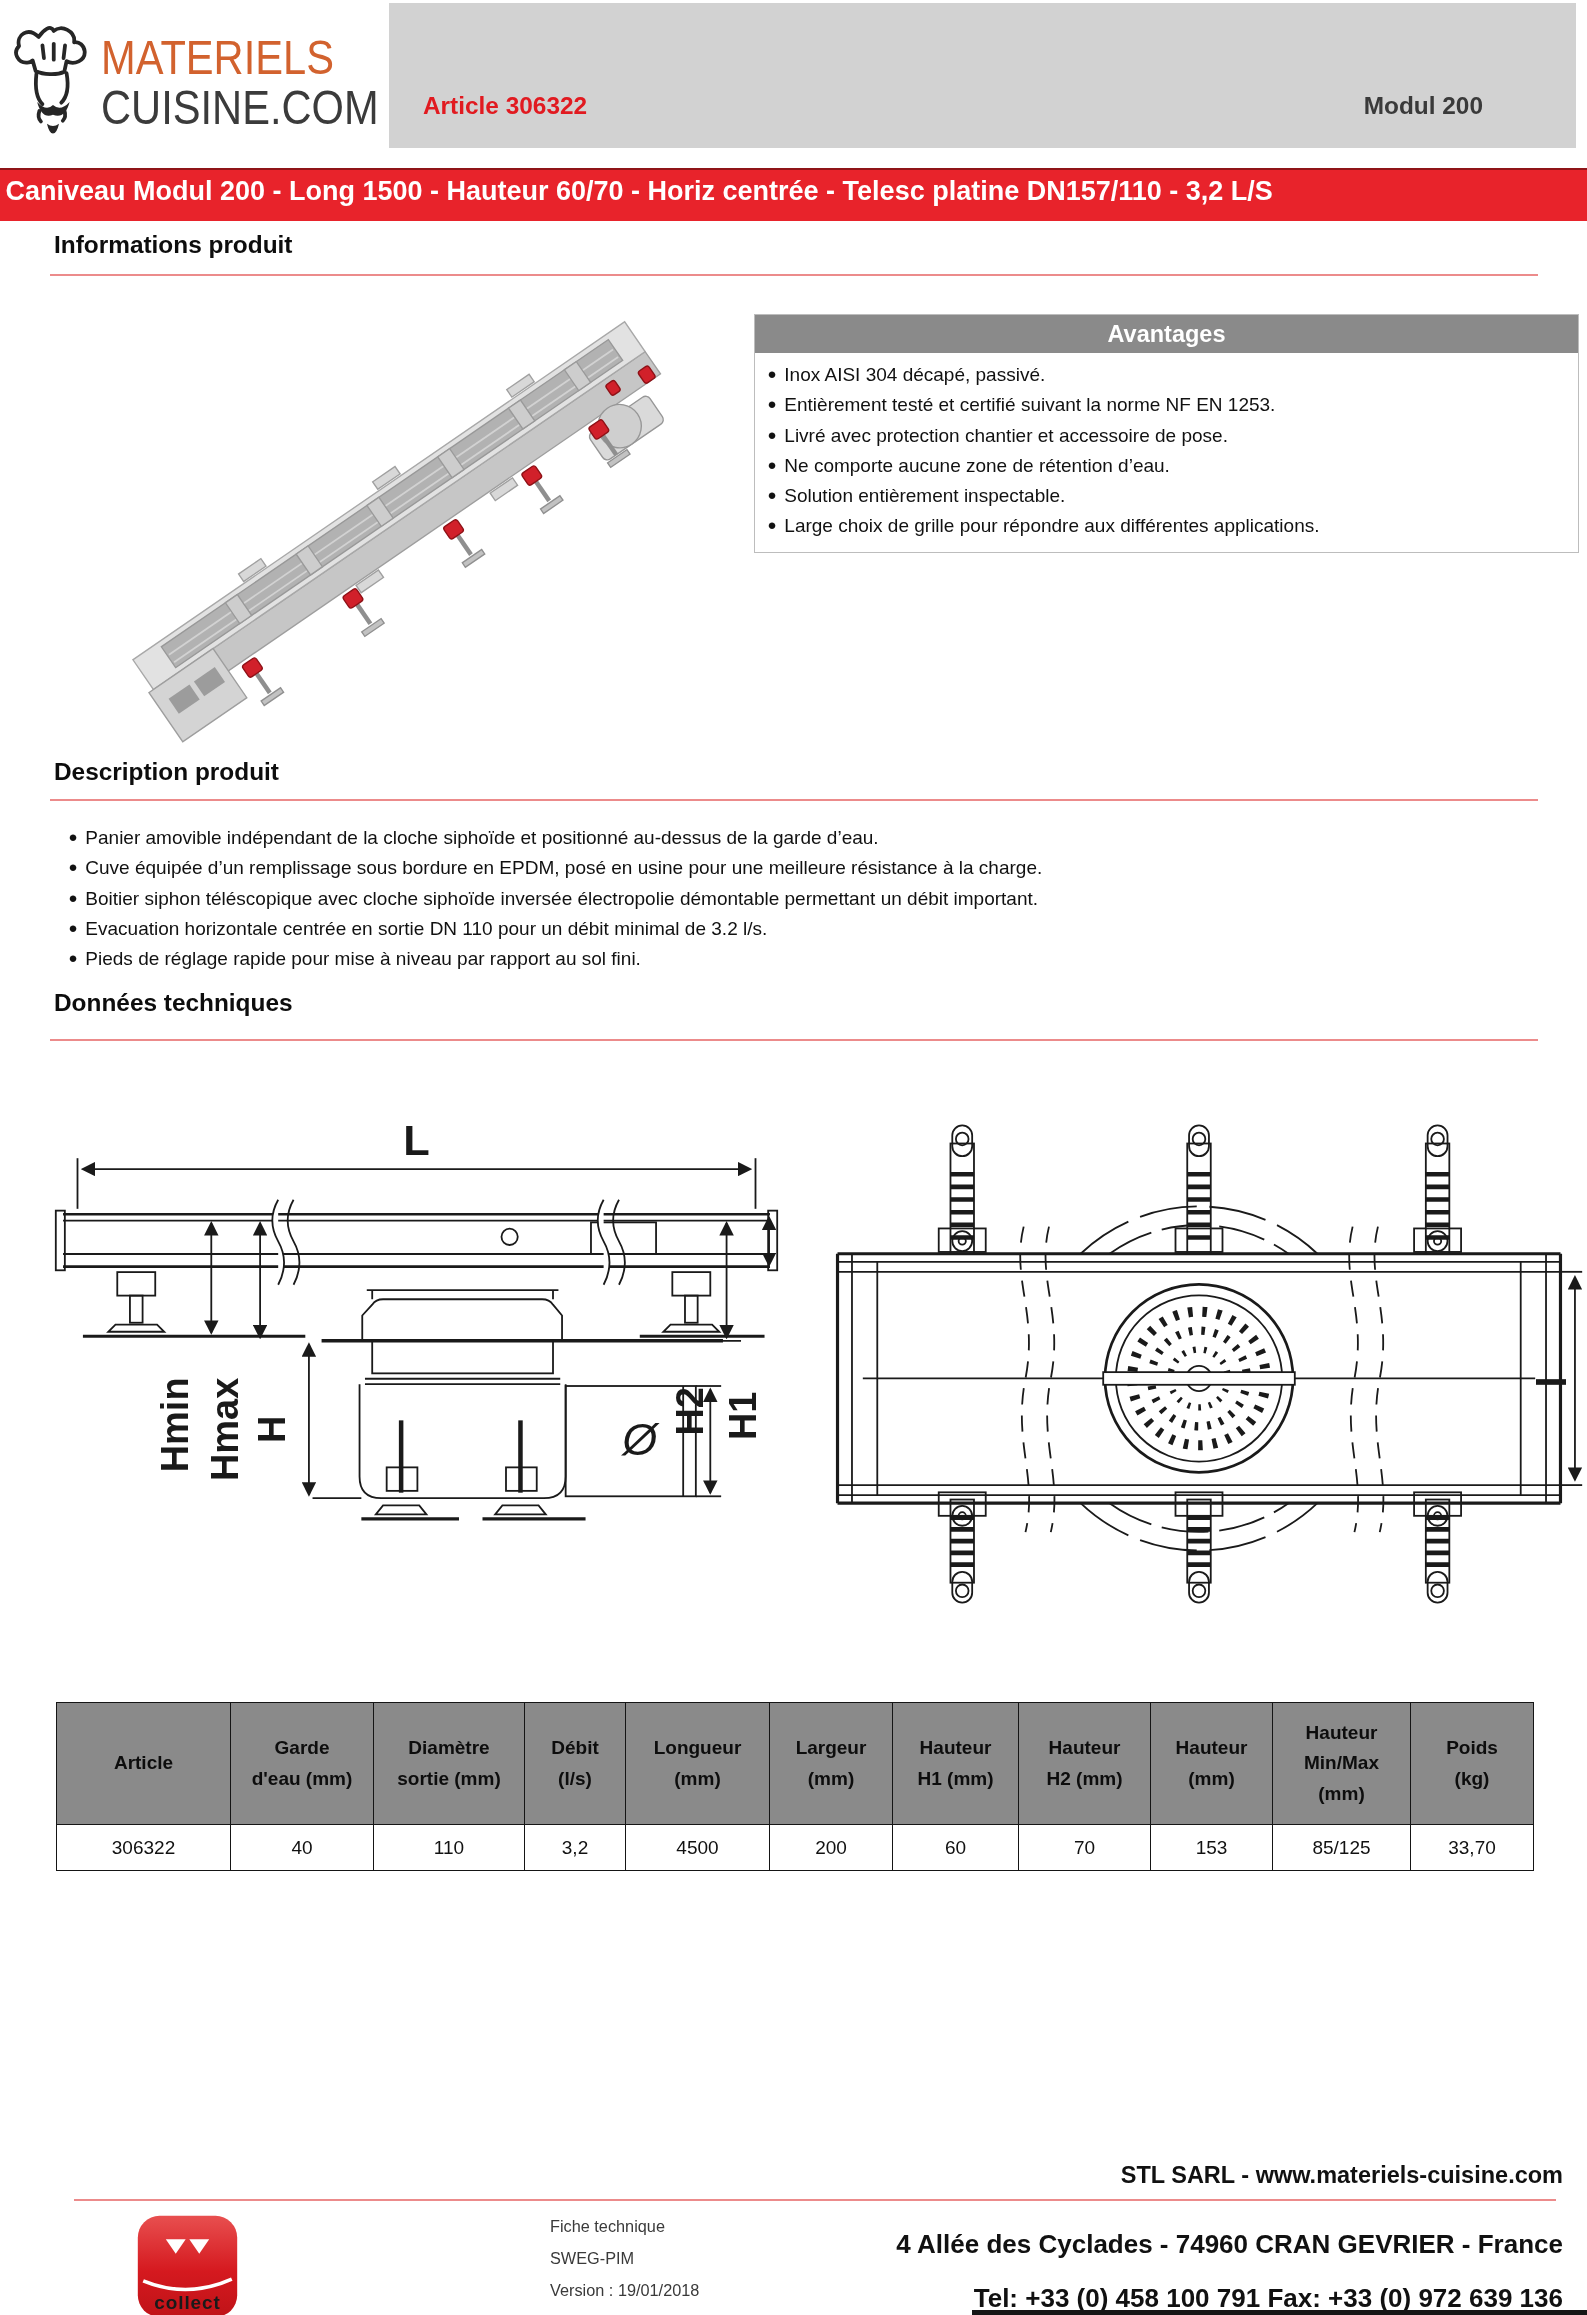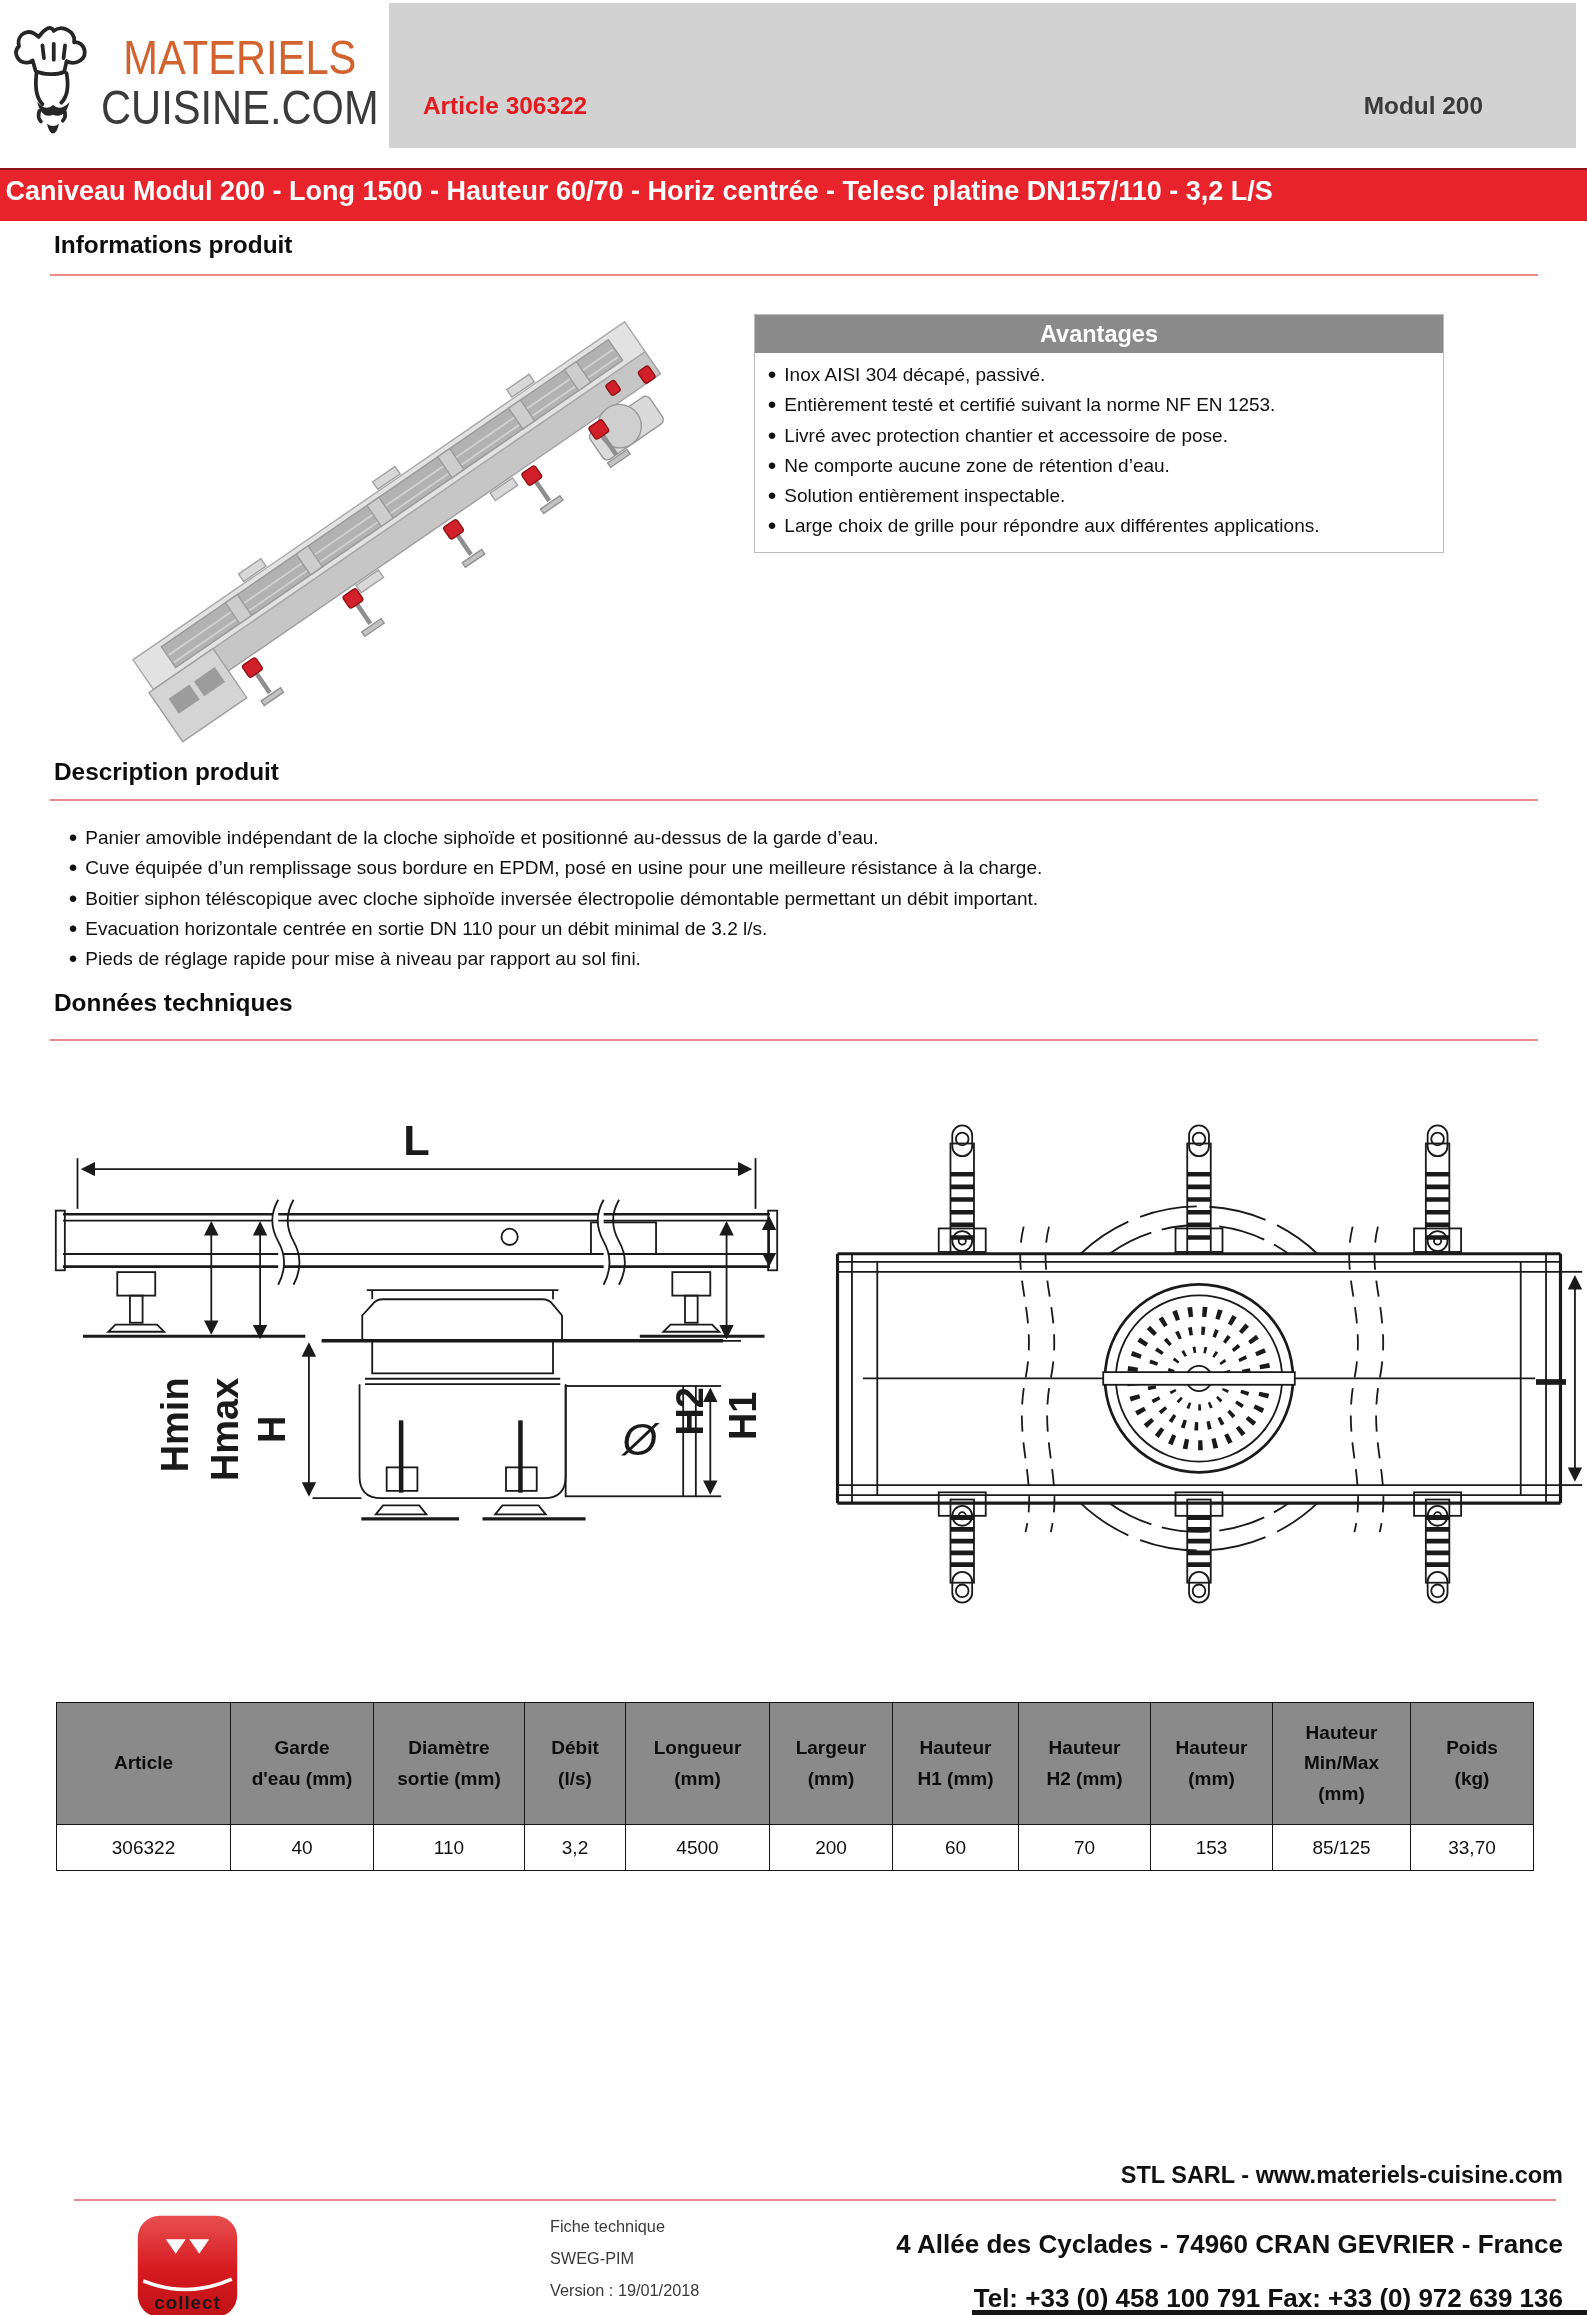--- a/index.html
+++ b/index.html
@@ -1,39 +1,39 @@
 <!DOCTYPE html>
 <html style="font-size:14.5px"><head>
 <meta charset="utf-8">
 <style>
   html,body{margin:0;padding:0;background:#ffffff;}
   .page{position:relative;width:1588px;height:2316px;background:#ffffff;overflow:hidden;
         font-family:"Liberation Sans", sans-serif;color:#111;}
 
   
   .hdr-gray{position:absolute;left:389px;top:2.7px;width:1187px;height:145px;background:#d2d2d2;}
-  .logo{position:absolute;left:12.7px;top:5.4px;display:flex;align-items:flex-start;text-align:center;}
+  .logo{position:absolute;left:12.7px;top:5.4px;display:flex;align-items:flex-start;}
   .logo-text{margin-top:27px;margin-left:5.4px;font-size:49px;line-height:50px;
              letter-spacing:0px;transform:scaleX(.85);transform-origin:left top;white-space:nowrap;}
   .logo-l1{color:#d2622e;}
   .logo-l2{color:#3b3b3b;}
   .hdr-article{position:absolute;left:423px;top:92px;font-size:24.4px;font-weight:bold;color:#e11a20;}
   .hdr-model{position:absolute;right:105px;top:92px;font-size:24.4px;font-weight:bold;color:#3a3a3a;}
 
   
   .banner{position:absolute;left:0;top:168px;width:100%;height:53px;background:#e8232b;
           border-top:2.7px solid #8f1418;color:#fff;font-size:27px;font-weight:bold;
           line-height:42px;padding-left:5.4px;box-sizing:border-box;white-space:nowrap;}
 
   
   .sec-h{position:absolute;left:54px;font-size:24.4px;font-weight:bold;color:#0d0d0d;}
   .rule{position:absolute;left:50px;width:1488px;height:1.8px;background:#ec8b8b;}
 
   
-  .adv-box{position:absolute;left:754px;top:314px;width:690px;box-sizing:border-box;
+  .adv-box{position:absolute;left:754px;top:314px;width:825px;box-sizing:border-box;
            border:1.8px solid #bdbdbd;background:#fff;}
   .adv-head{height:38px;background:#8a8a8a;color:#fff;font-size:23.5px;font-weight:bold;
             text-align:center;line-height:38px;}
   ul.blist{list-style:none;margin:7.2px 0 11px 0;padding:0 9px 0 12.7px;}
   ul.blist li{font-size:19px;line-height:30px;color:#111;}
   ul.blist li::before{content:"•";font-size:24.4px;margin-right:8.1px;vertical-align:-1.8px;}
 
   
   .desc-list{position:absolute;left:56px;top:816px;width:1465px;}
   .desc-list li{line-height:30px;}

